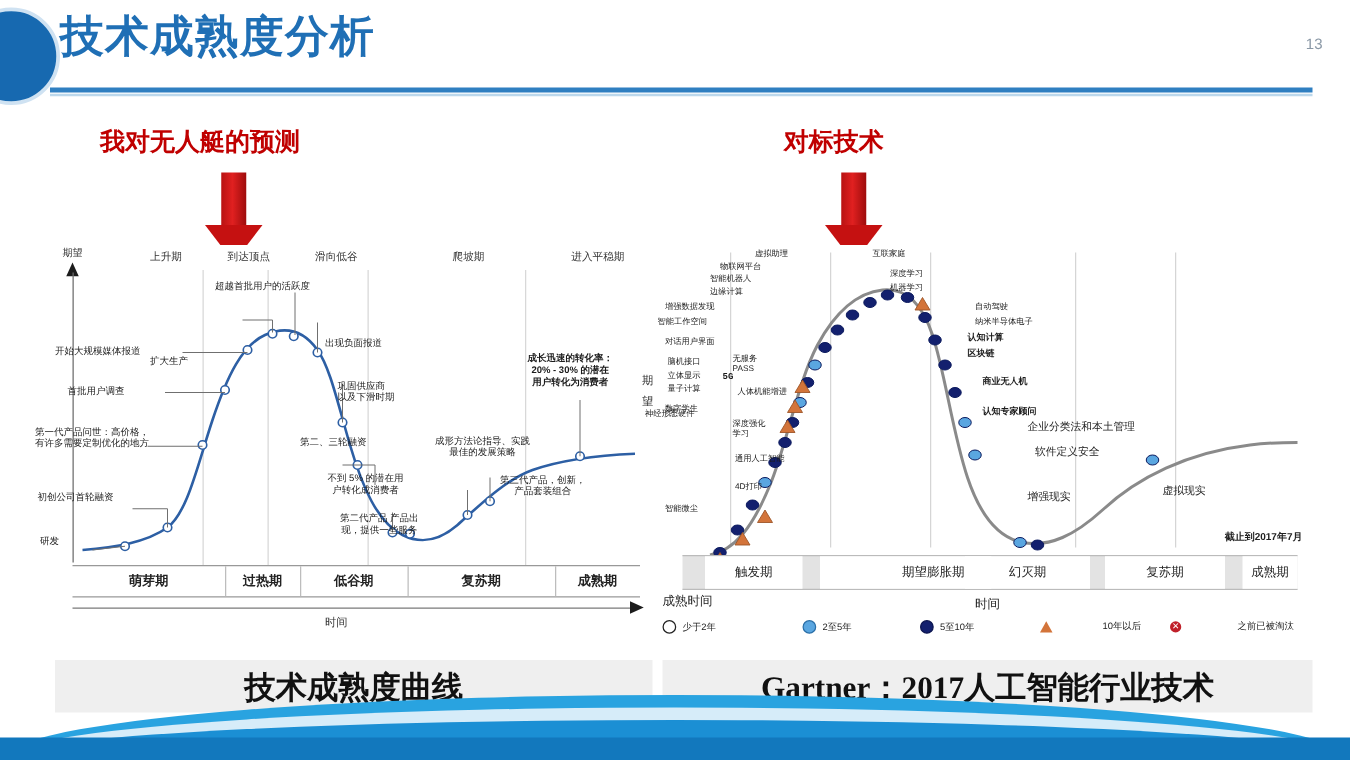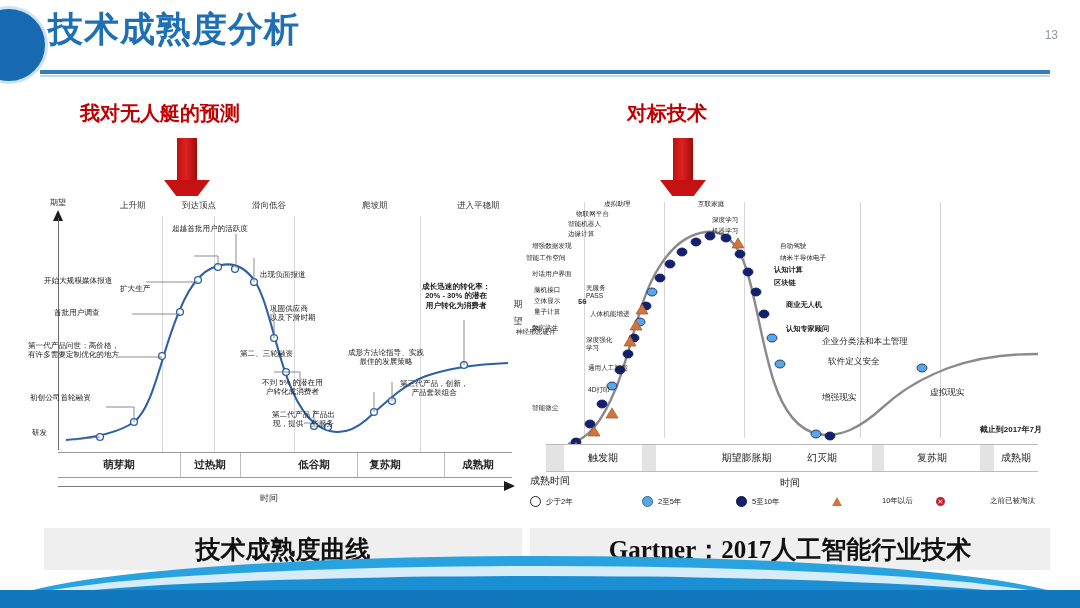--- a/index.html
+++ b/index.html
@@ -229,21 +229,21 @@
 最佳的发展策略</div>
   <div class="lc-ann c" style="left:378px;top:183px;">第三代产品，创新，
 产品套装组合</div>
   <div class="lc-ann c b" style="left:400px;top:86px;">成长迅速的转化率：
 20% - 30% 的潜在
 用户转化为消费者</div>
 
   <div class="lc-band">
     <div class="cell" style="left:0px;width:122px;">萌芽期</div>
     <div class="cell" style="left:122px;width:60px;">过热期</div>
-    <div class="cell" style="left:182px;width:86px;padding-left:31px;">低谷期</div>
+    <div class="cell" style="left:182px;width:86px;">低谷期</div>
     <div class="cell" style="left:268px;width:118px;">复苏期</div>
     <div class="cell" style="left:386px;width:68px;">成熟期</div>
   </div>
 
   <div class="lc-xaxis"></div>
   <div class="lc-xarrow"></div>
   <div class="lc-xlabel">时间</div>
 </div>
 
 <div class="panel panel-right">

